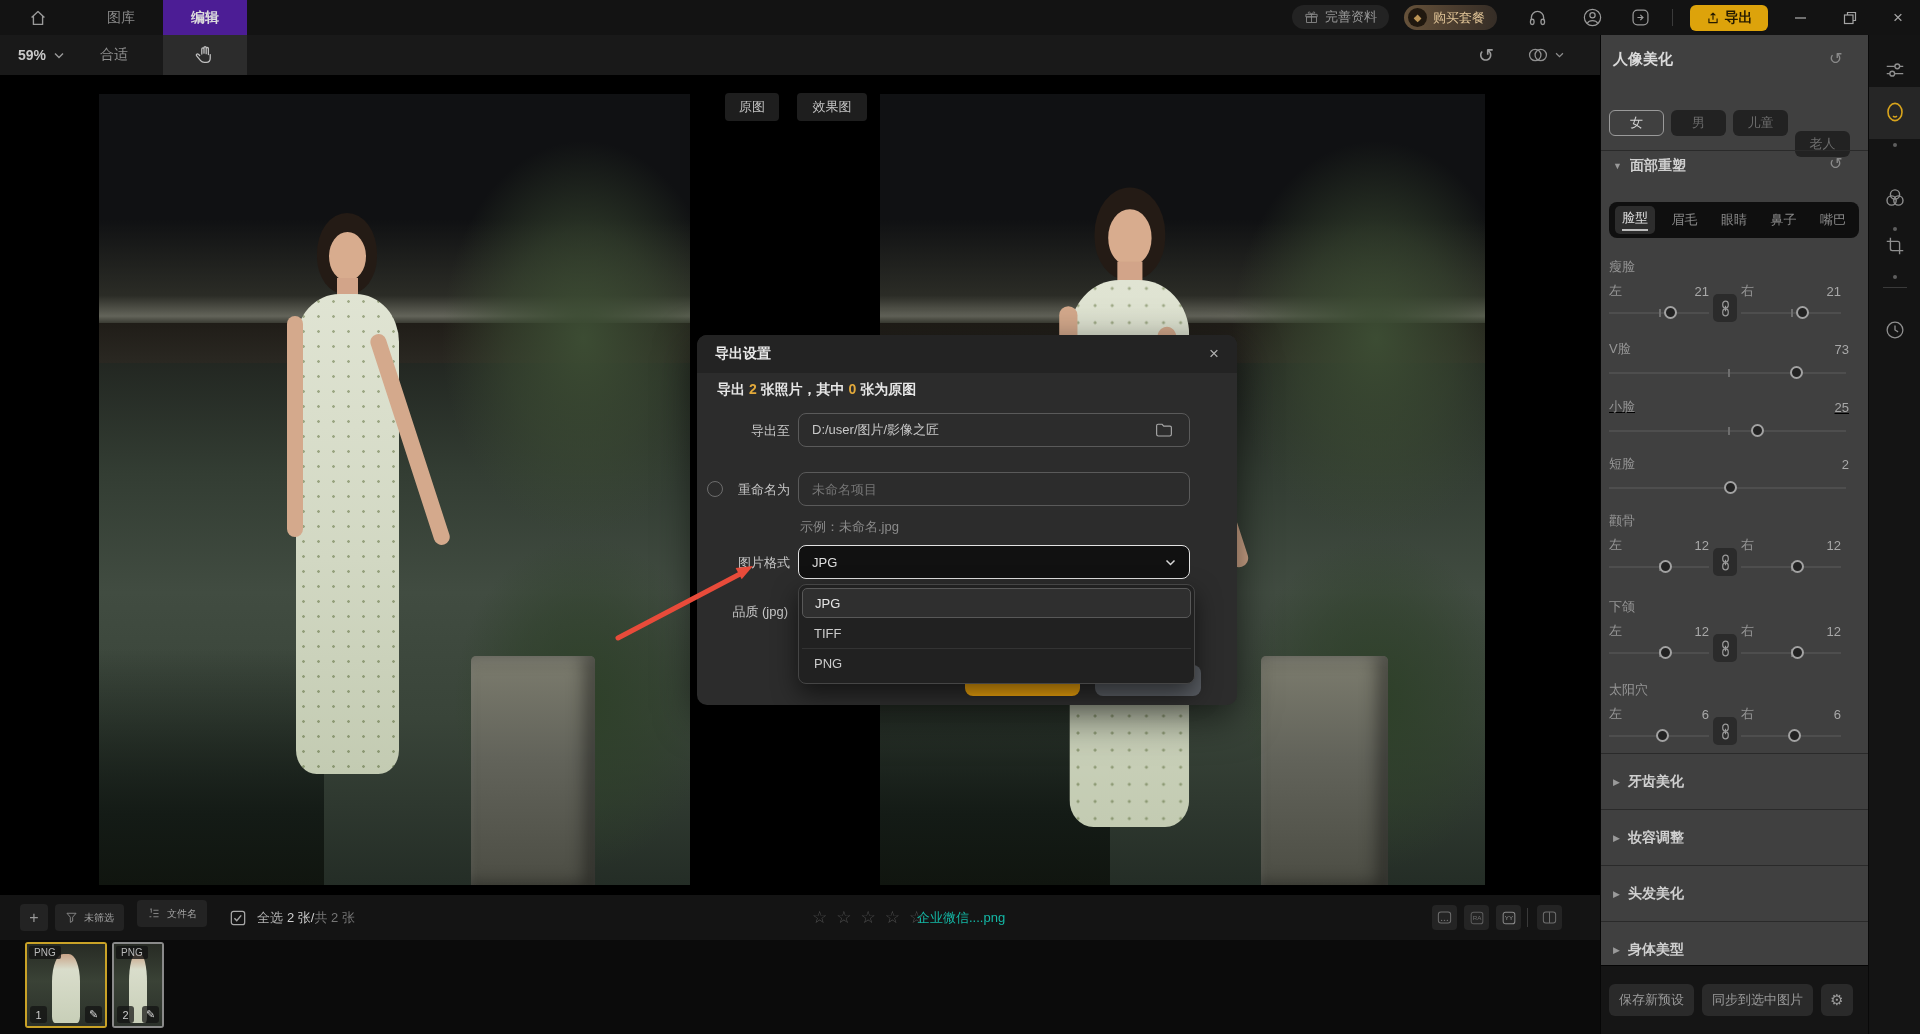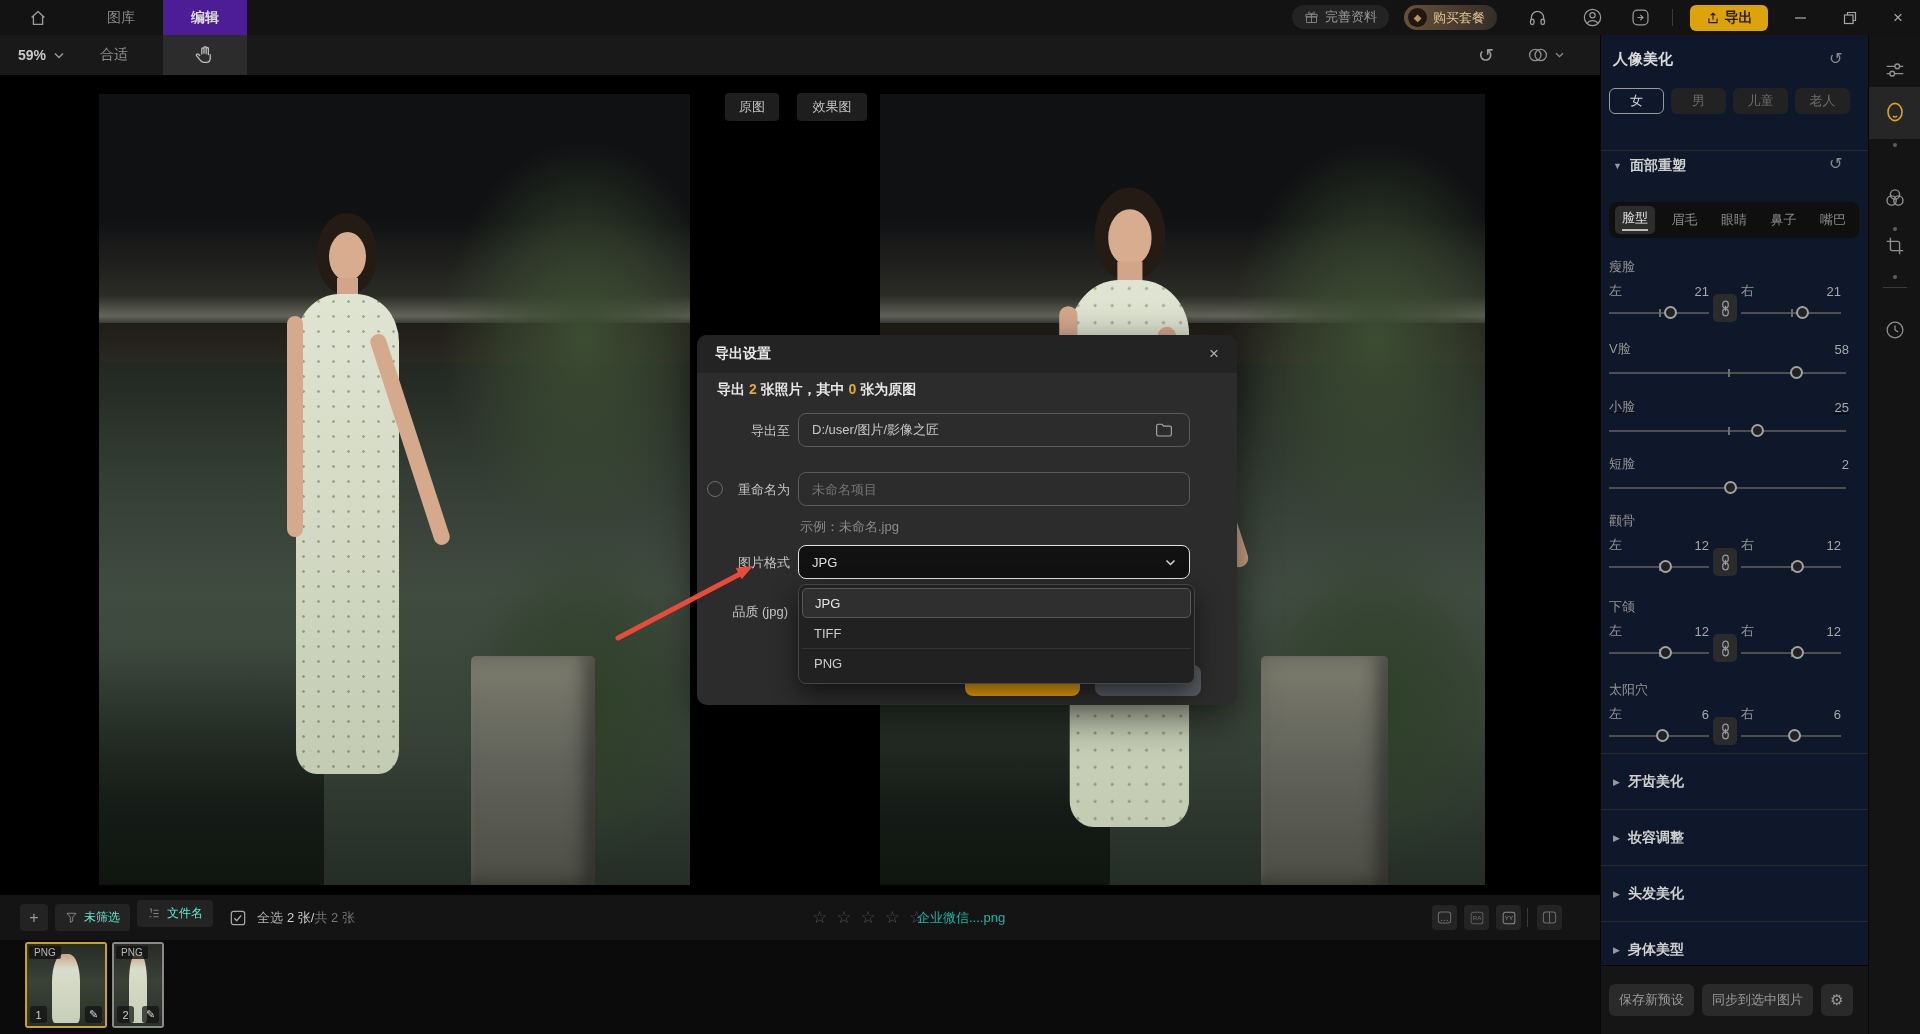--- a/index.html
+++ b/index.html
@@ -59,21 +59,21 @@
   .w-neck { position:absolute; left:44%; top:10%; width:12%; height:3.5%; background:#d2a489; }
   .w-body { position:absolute; left:21%; top:12.5%; width:58%; height:74%;
     background:linear-gradient(180deg,#e0e4d3 0%,#d2d8c3 55%,#c3cbb2 100%),radial-gradient(#b6bfa4 1px,transparent 1.6px);
     background-size:100% 100%,15px 15px; background-blend-mode:multiply;
     border-radius:42% 42% 20% 20% / 10% 10% 5% 5%; }
   .w-arm { position:absolute; width:9%; height:34%; background:#d4a98c; border-radius:8px; }
   .photo--fx .p-woman { transform:scale(1.14) translateX(-2%); transform-origin:50% 28%; }
 
   
   .bottombar { left:0; top:895px; width:1600px; height:45px; background:#141414; }
-  .bb-btn { height:27px; background:#232323; border-radius:4px; color:#5eead4; font-size:12px;
+  .bb-btn { height:27px; background:#232323; border-radius:4px; color:#a3a3a3; font-size:10px;
             display:flex; align-items:center; justify-content:center; gap:6px; padding:0 10px; }
   .bb-icon { width:25px; height:25px; background:#242424; border-radius:4px; color:#6e6e6e;
              display:flex; align-items:center; justify-content:center; font-size:9px; }
   .star { color:#4f4f4f; font-size:17px; margin-right:9px; }
 
   
   .filmstrip { left:0; top:940px; width:1600px; height:94px; background:#0b0b0b; }
   .thumb { top:2px; height:86px; border-radius:3px; overflow:hidden; position:absolute; }
   .thumb.sel { border:2px solid #c9a227; }
   .thumb.unsel { border:2px solid #8a8a8a; }
@@ -82,21 +82,21 @@
   .thumb-fig { position:absolute; left:32%; top:12%; width:36%; height:84%;
     background:linear-gradient(180deg,#c9a488 0%,#d9ddcb 22%,#c8cfb8 100%); border-radius:40% 40% 10% 10%; }
   .t-badge { position:absolute; left:2px; top:2px; background:rgba(18,18,18,.78); color:#b8b8b8;
              font-size:10px; padding:1px 5px; border-radius:2px; }
   .t-num { position:absolute; left:3px; bottom:3px; width:17px; height:17px; background:rgba(18,18,18,.72);
            color:#cccccc; font-size:11px; border-radius:3px; display:flex; align-items:center; justify-content:center; }
   .t-pencil { position:absolute; right:3px; bottom:3px; width:17px; height:17px; background:rgba(18,18,18,.72);
               color:#d5d5d5; font-size:11px; border-radius:3px; display:flex; align-items:center; justify-content:center; }
 
   
-  .rightpanel { left:1600px; top:35px; width:268px; height:999px; background:#0f172a; border-left:1px solid #060606; }
+  .rightpanel { left:1600px; top:35px; width:268px; height:999px; background:#404040; border-left:1px solid #060606; }
   .panel-title { left:12px; top:15px; font-size:15px; font-weight:bold; color:#dadada; }
   .reset-icon { color:#8a8a8a; font-size:16px; }
   .gchip { height:26px; border-radius:6px; font-size:13px; display:flex; align-items:center; justify-content:center; }
   .gchip.sel { border:1px solid #9a9a9a; color:#d2d2d2; background:transparent; }
   .gchip.unsel { background:#222222; color:#6d6d6d; }
   .sec-divider { left:0; width:268px; height:1px; background:#2a2a2a; }
   .sec-title { font-size:14px; font-weight:bold; color:#cfcfcf; display:flex; align-items:center; gap:8px; }
   .tri { font-size:9px; color:#9a9a9a; }
   .facetabs { left:8px; top:167px; width:250px; height:36px; background:#0f0f0f; border-radius:8px;
               display:flex; align-items:center; justify-content:space-between; padding:0 6px; }
@@ -378,21 +378,21 @@
   </div>
 
   <div class="abs rightpanel">
     <div class="abs panel-title">人像美化</div>
     <div class="abs reset-icon" style="left:228px; top:14px">↺</div>
 
     <div class="abs row" style="left:8px; top:53px; width:250px; gap:7px" id="gender-row">
         <div class="gchip sel" style="width: 55px;">女</div>
         <div class="gchip unsel" style="width: 55px;">男</div>
         <div class="gchip unsel" style="width: 55px;">儿童</div>
-        <div class="gchip unsel" style="width: 55px;">老人</div>
+        <div class="gchip unsel" style="width: 55px; margin-top: 43px;">老人</div>
       </div>
 
     <div class="abs sec-divider" style="top:115px"></div>
 
     <div class="abs sec-title" style="left:12px; top:122px">
       <span class="tri">▼</span>
       <span>面部重塑</span>
     </div>
     <div class="abs reset-icon" style="left:228px; top:119px">↺</div>
 
@@ -441,21 +441,21 @@
                 <rect x="3" y="1" width="6" height="7.5" rx="3" fill="none" stroke="#9a9a9a" stroke-width="1.3"></rect>
                 <rect x="3" y="9.5" width="6" height="7.5" rx="3" fill="none" stroke="#9a9a9a" stroke-width="1.3"></rect>
                 <path d="M6 6v6" stroke="#9a9a9a" stroke-width="1.3"></path>
               </svg>
             </div>
           </div>
         </div>
         <div class="abs" style="left: 0px; top: 82px; width: 240px;">
           <div class="row" style="justify-content: space-between;">
             <span class="sl-name">V脸</span>
-            <span class="sl-val">58</span>
+            <span class="sl-val">73</span>
           </div>
           <div class="track" style="width: 237px; margin-top: 8px;">
             <div class="track-line"></div>
             <div class="tick"></div>
             <div class="handle" style="left: 79%;"></div>
           </div>
         </div>
         <div class="abs" style="left: 0px; top: 140px; width: 240px;">
           <div class="row" style="justify-content: space-between; text-decoration: underline;">
             <span class="sl-name">小脸</span>

